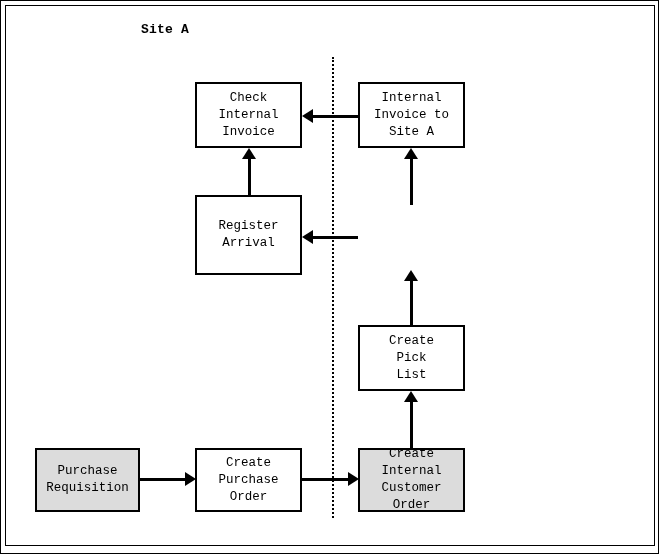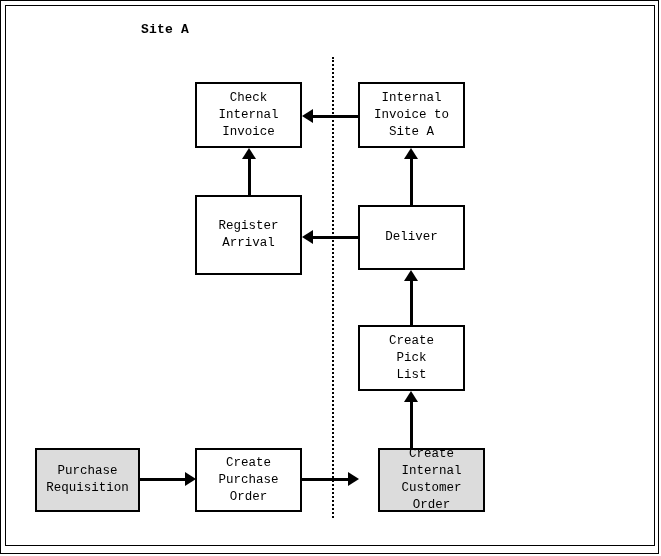--- a/index.html
+++ b/index.html
@@ -156,40 +156,37 @@
     <span class="node-label">Internal
 Invoice to
 Site A</span>
   </div>
 
   <div class="node" style="left:195px; top:195px; width:107px; height:80px;">
     <span class="node-label">Register
 Arrival</span>
   </div>
 
-  <div class="node" style="left:358px; top:205px; width:107px; height:65px;">
-    <span class="node-label">Deliver</span>
-  </div>
 
   <div class="node" style="left:358px; top:325px; width:107px; height:66px;">
     <span class="node-label">Create
 Pick
 List</span>
   </div>
 
   <div class="node shaded" style="left:35px; top:448px; width:105px; height:64px;">
     <span class="node-label">Purchase
 Requisition</span>
   </div>
 
   <div class="node" style="left:195px; top:448px; width:107px; height:64px;">
     <span class="node-label">Create
 Purchase
 Order</span>
   </div>
 
-  <div class="node shaded" style="left:358px; top:448px; width:107px; height:64px;margin-left:20px;">
+  <div class="node shaded" style="left:358px; top:448px; width:107px; height:64px;">
     <span class="node-label">Create Internal
 Customer
 Order</span>
   </div>
 
 </div>
 
 </body></html>

